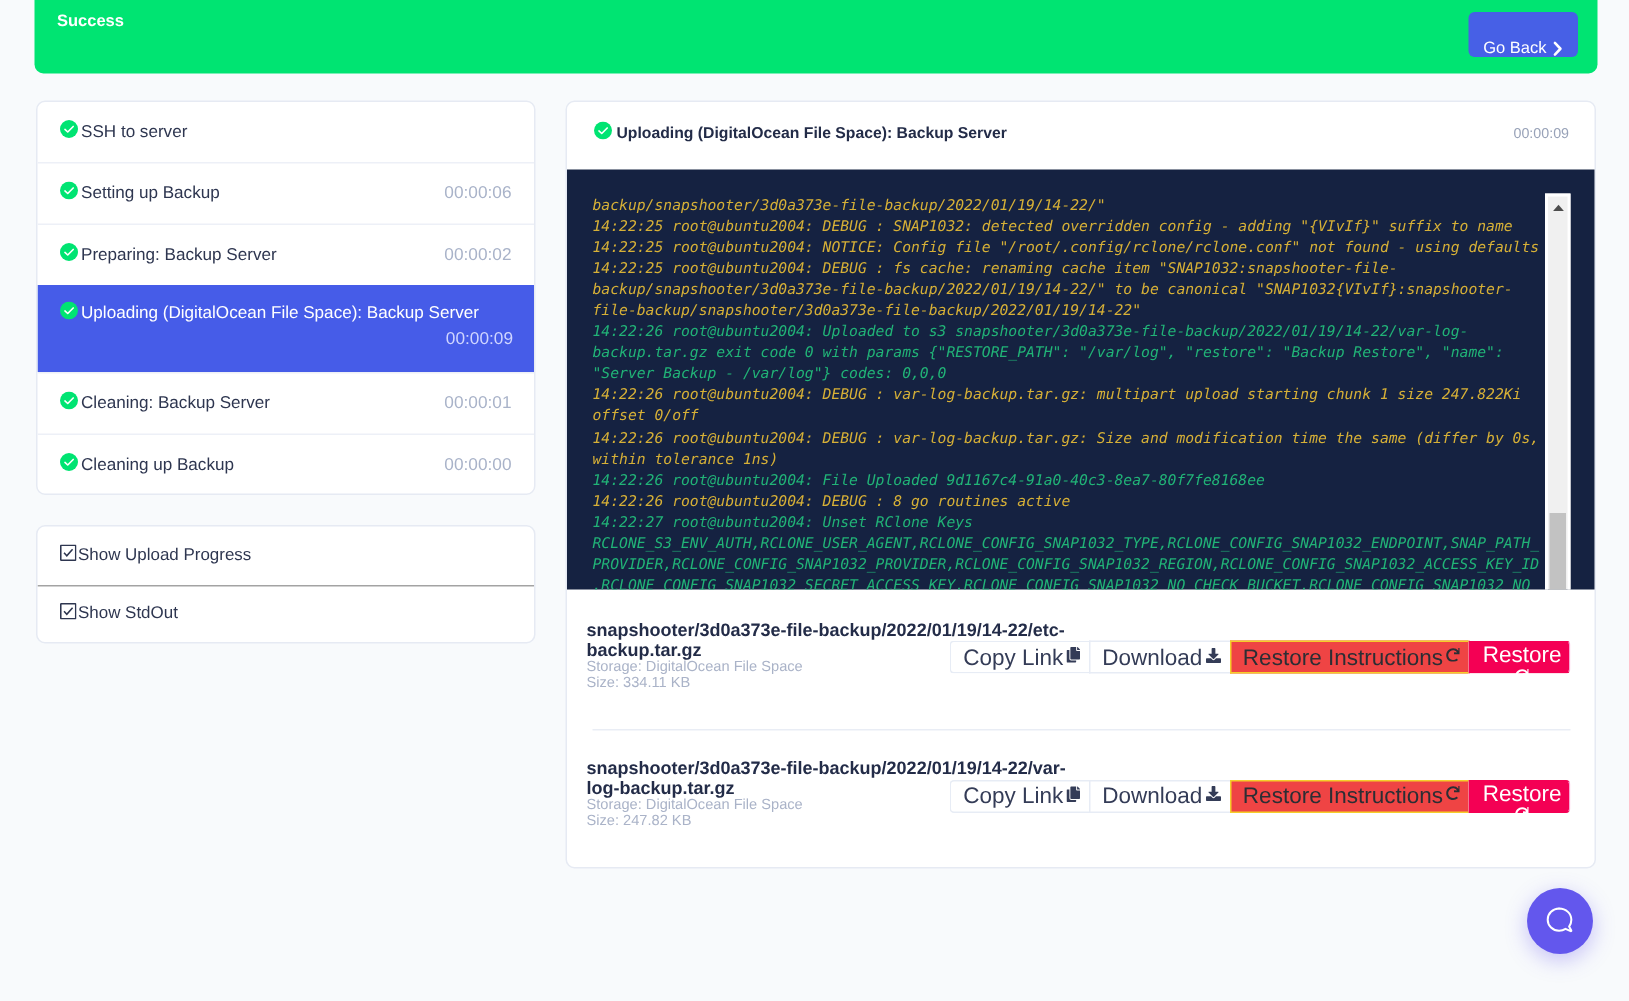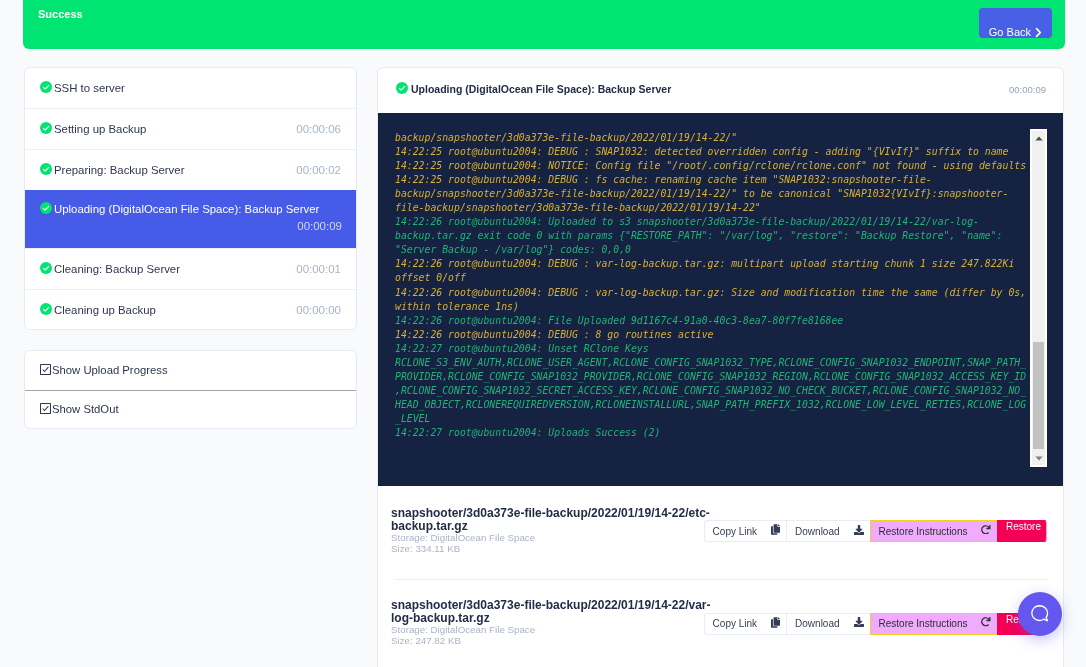--- a/index.html
+++ b/index.html
@@ -38,45 +38,45 @@
   .toggle{display:flex;align-items:center;padding:0 16px 0 15px;border-top:1px solid #a3a3a3;box-sizing:border-box;}
   .toggle:first-child{border-top:none;}
   .toggle .lbl{font-size:11.3px;color:#2e3650;margin-left:1px;}
 
   
   .right-col{position:absolute;left:377px;top:67px;width:687px;}
   .main-head{height:45px;display:flex;align-items:center;padding:0 16px 3px 18px;position:relative;box-sizing:border-box;}
   .main-head .ttl{font-size:10.5px;font-weight:bold;color:#232c48;margin-left:3px;}
   .main-head .tm{position:absolute;right:17px;font-size:9.5px;color:#98a2b8;}
 
-  .term{background:#152241;height:373px;position:relative;overflow:hidden;
+  .term{background:#152241;height:280px;position:relative;overflow:hidden;
         padding:18px 0 0 17px;box-sizing:border-box;}
   .term-inner{width:633px;}
   .tline{font-family:"DejaVu Sans Mono",monospace;font-style:italic;font-size:9.8px;line-height:14.04px;
          white-space:pre-wrap;overflow-wrap:break-word;word-break:normal;letter-spacing:0;}
   .ty{color:#d6b037;}
   .tg{color:#21b377;}
 
   
   .sb{position:absolute;right:16px;top:16px;width:17px;height:338px;background:#f0f0f0;border:2px solid #fff;
       box-sizing:border-box;}
   .sb-arrow{height:14px;display:flex;align-items:center;justify-content:center;}
   .sb-thumb{position:absolute;left:1px;right:1px;background:#c2c2c2;}
 
   
   .frow{position:relative;padding:20.5px 16px 0 13px;box-sizing:border-box;height:92.5px;}
   .frow+.frow::before{content:"";position:absolute;left:17px;right:16px;top:0;height:1px;background:#e9edf5;}
   
   .fname{font-size:12px;font-weight:bold;color:#232c48;line-height:13.3px;width:321px;overflow-wrap:break-word;}
   .fmeta{font-size:9.75px;color:#aab3c8;line-height:12.5px;margin-top:-1.5px;}
   .fbtns{position:absolute;right:16px;top:34px;display:flex;align-items:stretch;}
-  .fb{height:22px;display:flex;align-items:center;gap:14px;padding:0 6px 0 8px;font-size:10px;box-sizing:border-box;
+  .fb{height:22px;display:flex;align-items:center;gap:2px;padding:0 6px 0 8px;font-size:15px;box-sizing:border-box;
       border:1px solid #e7ecf5;border-right:none;cursor:pointer;white-space:nowrap;}
   .fb.white{background:#fff;color:#343c57;}
-  .fb.yellow{background:#f0abfc;color:#2b2e34;border-color:#f5ce2a;}
+  .fb.yellow{background:#ef4444;color:#2b2e34;border-color:#f5ce2a;}
   .fb.red{background:#f40054;color:#fff;border-color:#f40054;padding:0 5px 0 8px;}
   .fb:first-child{border-radius:3px 0 0 3px;}
   .fb:last-child{border-radius:0 3px 3px 0;border-right:1px solid #e3e8f0;}
   .fb.red:last-child{border-right:1px solid #f9a8d4;flex-direction:column;}
   .fb svg{display:block;position:relative;top:-1.5px;}
 
   
   .beacon{position:absolute;left:1018px;top:592px;width:44px;height:44px;border-radius:50%;background:#6357ed;
           display:flex;align-items:center;justify-content:center;box-shadow:0 4px 14px rgba(99,87,237,.35);cursor:pointer;}
 </style>

